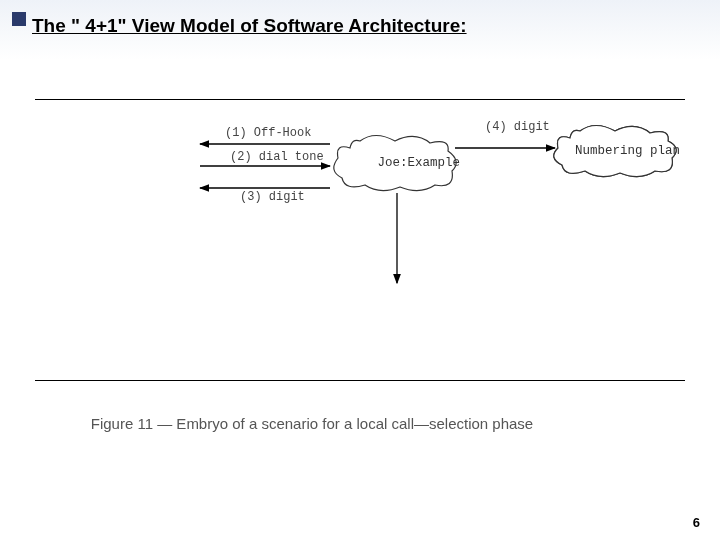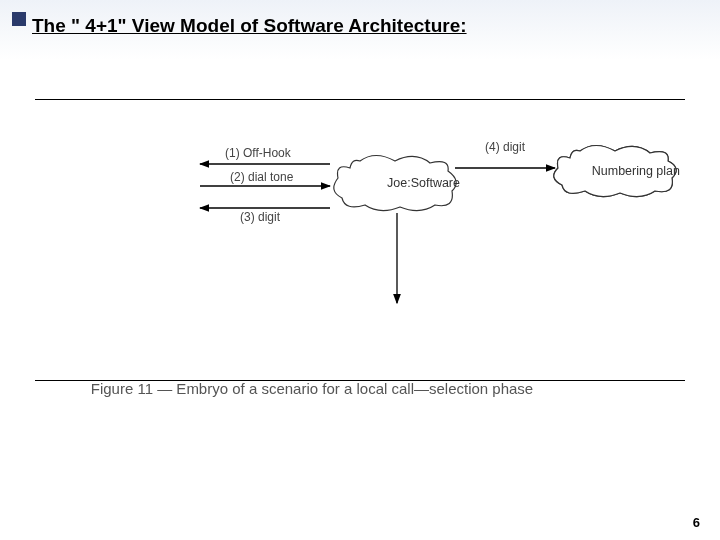--- a/index.html
+++ b/index.html
@@ -27,34 +27,34 @@
     position: absolute;
     top: 14px; left: 32px;
     font-size: 19px;
     font-weight: bold;
     color: #000;
     line-height: 1.3;
   }
   .title-line1 { text-decoration: underline; }
   .diagram-area {
     position: absolute;
-    top: 108px; left: 35px;
-    width: 650px; height: 300px;
+    top: 88px; left: 35px;
+    width: 650px; height: 300px; font-family: Liberation Mono, monospace;
   }
   .hr-top, .hr-bot {
     position: absolute;
     left: 35px; width: 650px;
     height: 1px;
     background: #000;
   }
   .hr-top { top: 99px; }
   .hr-bot { top: 380px; }
   .caption {
     position: absolute;
-    top: 380px; left: 0;
+    top: 415px; left: 0;
     width: 624px;
     text-align: center;
     font-size: 15px;
     color: #555;
   }
   .page-num {
     position: absolute;
     bottom: 10px; right: 20px;
     font-size: 13px;
     font-weight: bold;
@@ -132,21 +132,21 @@
   <div class="conn-label" style="top:38px;left:190px">(1) Off-Hook</div>
   <div class="conn-label" style="top:62px;left:195px">(2) dial tone</div>
   <div class="conn-label" style="top:102px;left:205px">(3) digit</div>
   <div class="conn-label" style="top:32px;left:450px">(4) digit</div>
 
 
   <div class="cloud" style="top:45px;left:295px;width:130px;height:60px">
     <svg viewBox="0 0 130 60">
         <path d="M20,15 Q5,10 8,25 Q-2,38 12,45 Q15,58 35,52 Q50,62 70,54 Q90,62 105,52 Q125,56 122,38 Q132,28 118,18 Q120,5 100,10 Q85,-2 65,8 Q45,-3 30,8 Q22,5 20,15 Z" fill="#fff" stroke="#333" stroke-width="1.2"></path>
       </svg>
-    <span>Joe:Software</span>
+    <span>Joe:Example</span>
   </div>
 
   <div class="cloud" style="top:35px;left:515px;width:130px;height:55px">
     <svg class="cloud-shadow" viewBox="0 0 130 55">
         <path d="M20,15 Q5,10 8,25 Q-2,35 12,42 Q15,55 35,48 Q50,58 70,50 Q90,58 105,48 Q125,52 122,35 Q132,25 118,18 Q120,5 100,10 Q85,-2 65,8 Q45,-3 30,8 Q22,5 20,15 Z" fill="#ccc" stroke="#333" stroke-width="1.2"></path>
       </svg>
     <svg viewBox="0 0 130 55">
         <path d="M20,15 Q5,10 8,25 Q-2,35 12,42 Q15,55 35,48 Q50,58 70,50 Q90,58 105,48 Q125,52 122,35 Q132,25 118,18 Q120,5 100,10 Q85,-2 65,8 Q45,-3 30,8 Q22,5 20,15 Z" fill="#fff" stroke="#333" stroke-width="1.2"></path>
       </svg>
     <span>Numbering plan</span>

